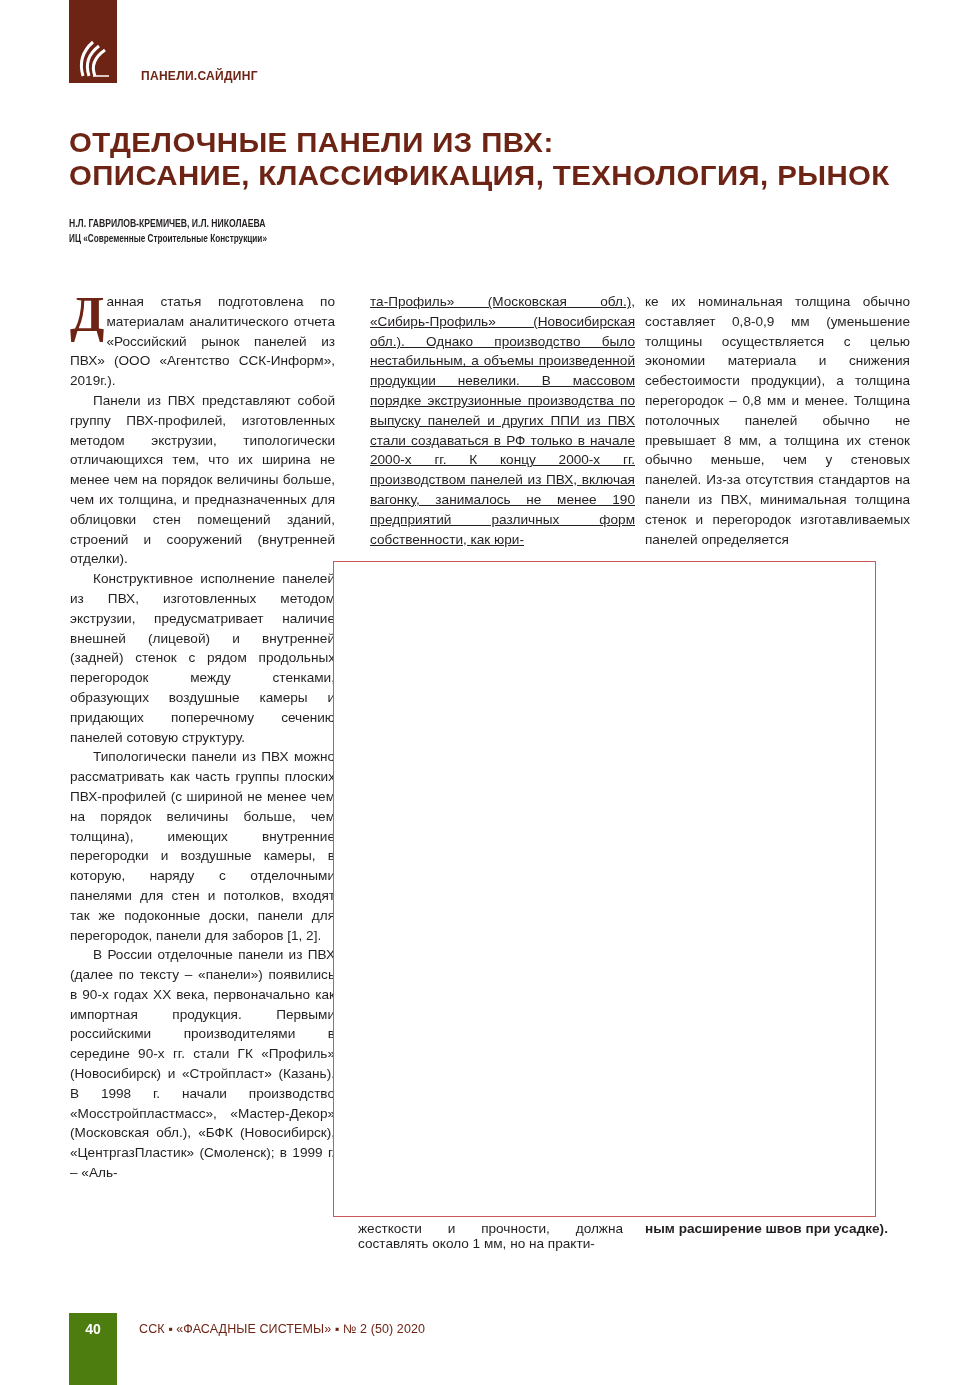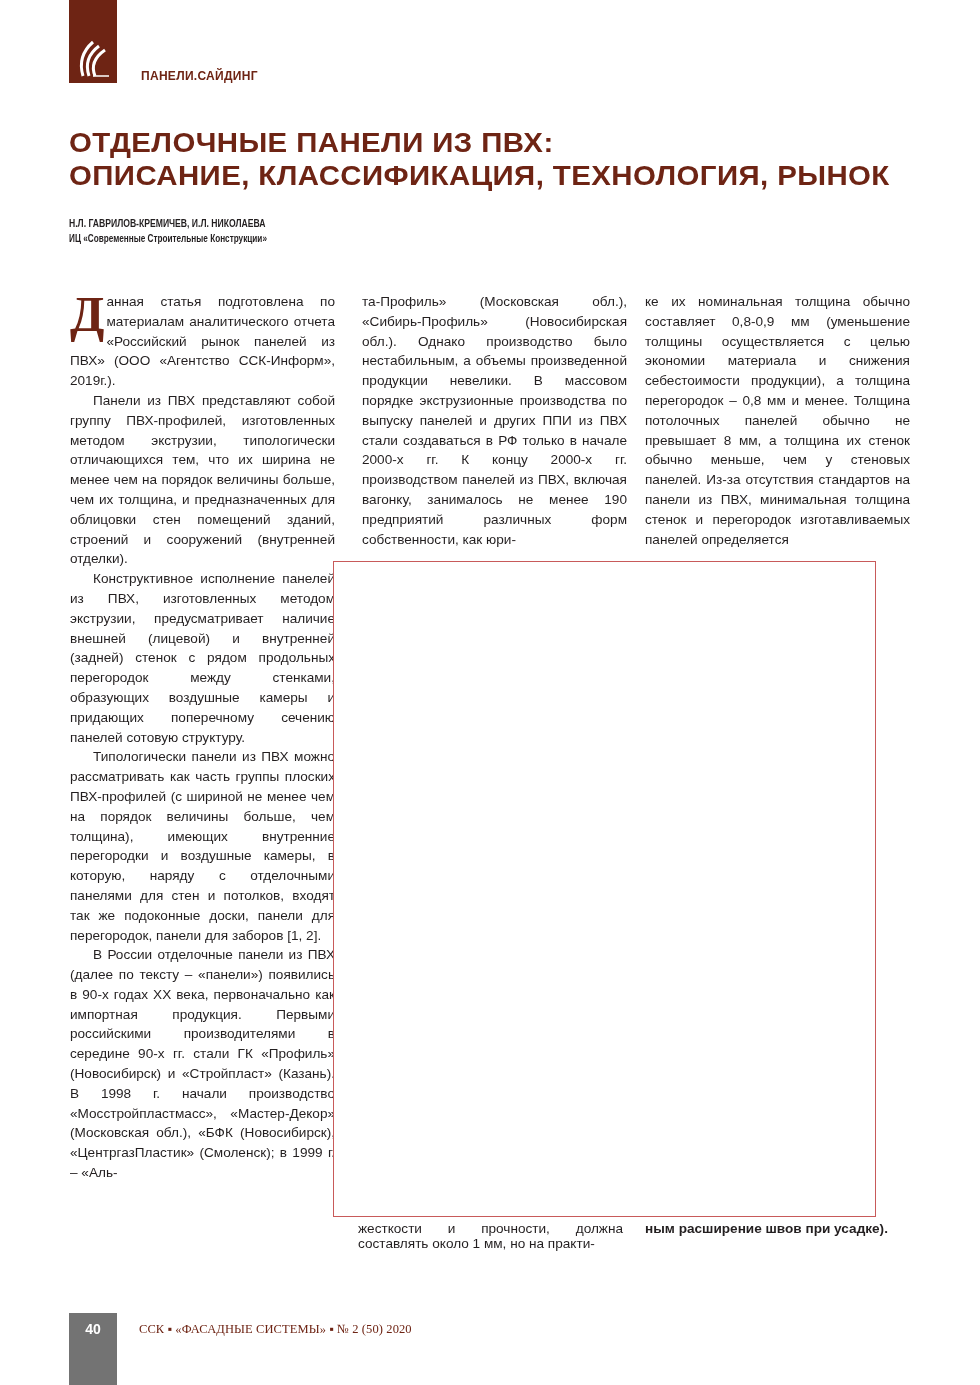--- a/index.html
+++ b/index.html
@@ -11,34 +11,34 @@
                    color: #6e2414; letter-spacing: 0.3px; }
   .title { position: absolute; left: 69px; top: 126px; font-weight: bold; font-size: 28px; line-height: 33px;
            color: #6e2414; letter-spacing: 0.4px; transform: scaleX(1.05); transform-origin: left top; }
   .authors { position: absolute; left: 69px; top: 215px; font-weight: bold; font-size: 10.5px; line-height: 16px;
              transform: scaleX(0.82); transform-origin: left top; white-space: nowrap; }
   .authors .aff { font-size: 10px; }
   .col { position: absolute; top: 292px; width: 265px; font-size: 13.6px; line-height: 19.8px; text-align: justify; }
   .col p { margin: 0; }
   .col p.ind { text-indent: 23px; }
   .col1 { left: 70px; }
-  .col2 { left: 362px; }
+  .col2 { left: 370px; text-decoration: underline; }
   .col3 { left: 645px; }
   .dropcap { float: left; font-size: 50px; line-height: 40px; font-weight: bold; color: #6e2414;
              margin: 2px 2px 0 0; font-family: "Liberation Serif", serif; }
   .subhead { position: relative; margin: 29px 0 10px 0; height: 22px; }
   .subhead .bar { position: absolute; left: 0; top: 6px; width: 78px; height: 8px; background: #d9a490; }
   .subhead .txt { position: absolute; left: 24px; top: 0; font-weight: bold; font-size: 14px; letter-spacing: 0.2px; }
   .figure-frame { position: absolute; left: 333px; top: 561px; width: 543px; height: 656px; background: #ffffff;
                   border: 1.5px solid #c85a5a; box-sizing: border-box; }
   .tail { position: absolute; font-size: 13.6px; line-height: 15px; }
-  .footer-block { position: absolute; left: 69px; top: 1313px; width: 48px; height: 72px; background: #737373; }
+  .footer-block { position: absolute; left: 69px; top: 1313px; width: 48px; height: 72px; background: #4d7c0f; }
   .page-num { position: absolute; left: 0; top: 8px; width: 48px; text-align: center; color: #ffffff;
               font-weight: bold; font-size: 14px; }
-  .footer-text { position: absolute; left: 139px; top: 1322px; font-size: 12.5px; color: #6e2414; letter-spacing: 0.1px; font-family: Liberation Serif, serif; }
+  .footer-text { position: absolute; left: 139px; top: 1322px; font-size: 12.5px; color: #6e2414; letter-spacing: 0.1px; }
 </style>
 </head>
 <body>
 
 <div class="brand-block">
   <svg width="36" height="42" viewBox="0 0 36 42">
     <path d="M8 40 Q2 20 18 6" stroke="#fff" stroke-width="3" fill="none"></path>
     <path d="M14 40 Q8 22 24 10" stroke="#fff" stroke-width="3" fill="none"></path>
     <path d="M20 40 Q14 25 30 14" stroke="#fff" stroke-width="3" fill="none"></path>
     <path d="M18 40 L34 40" stroke="#fff" stroke-width="1.5"></path>

